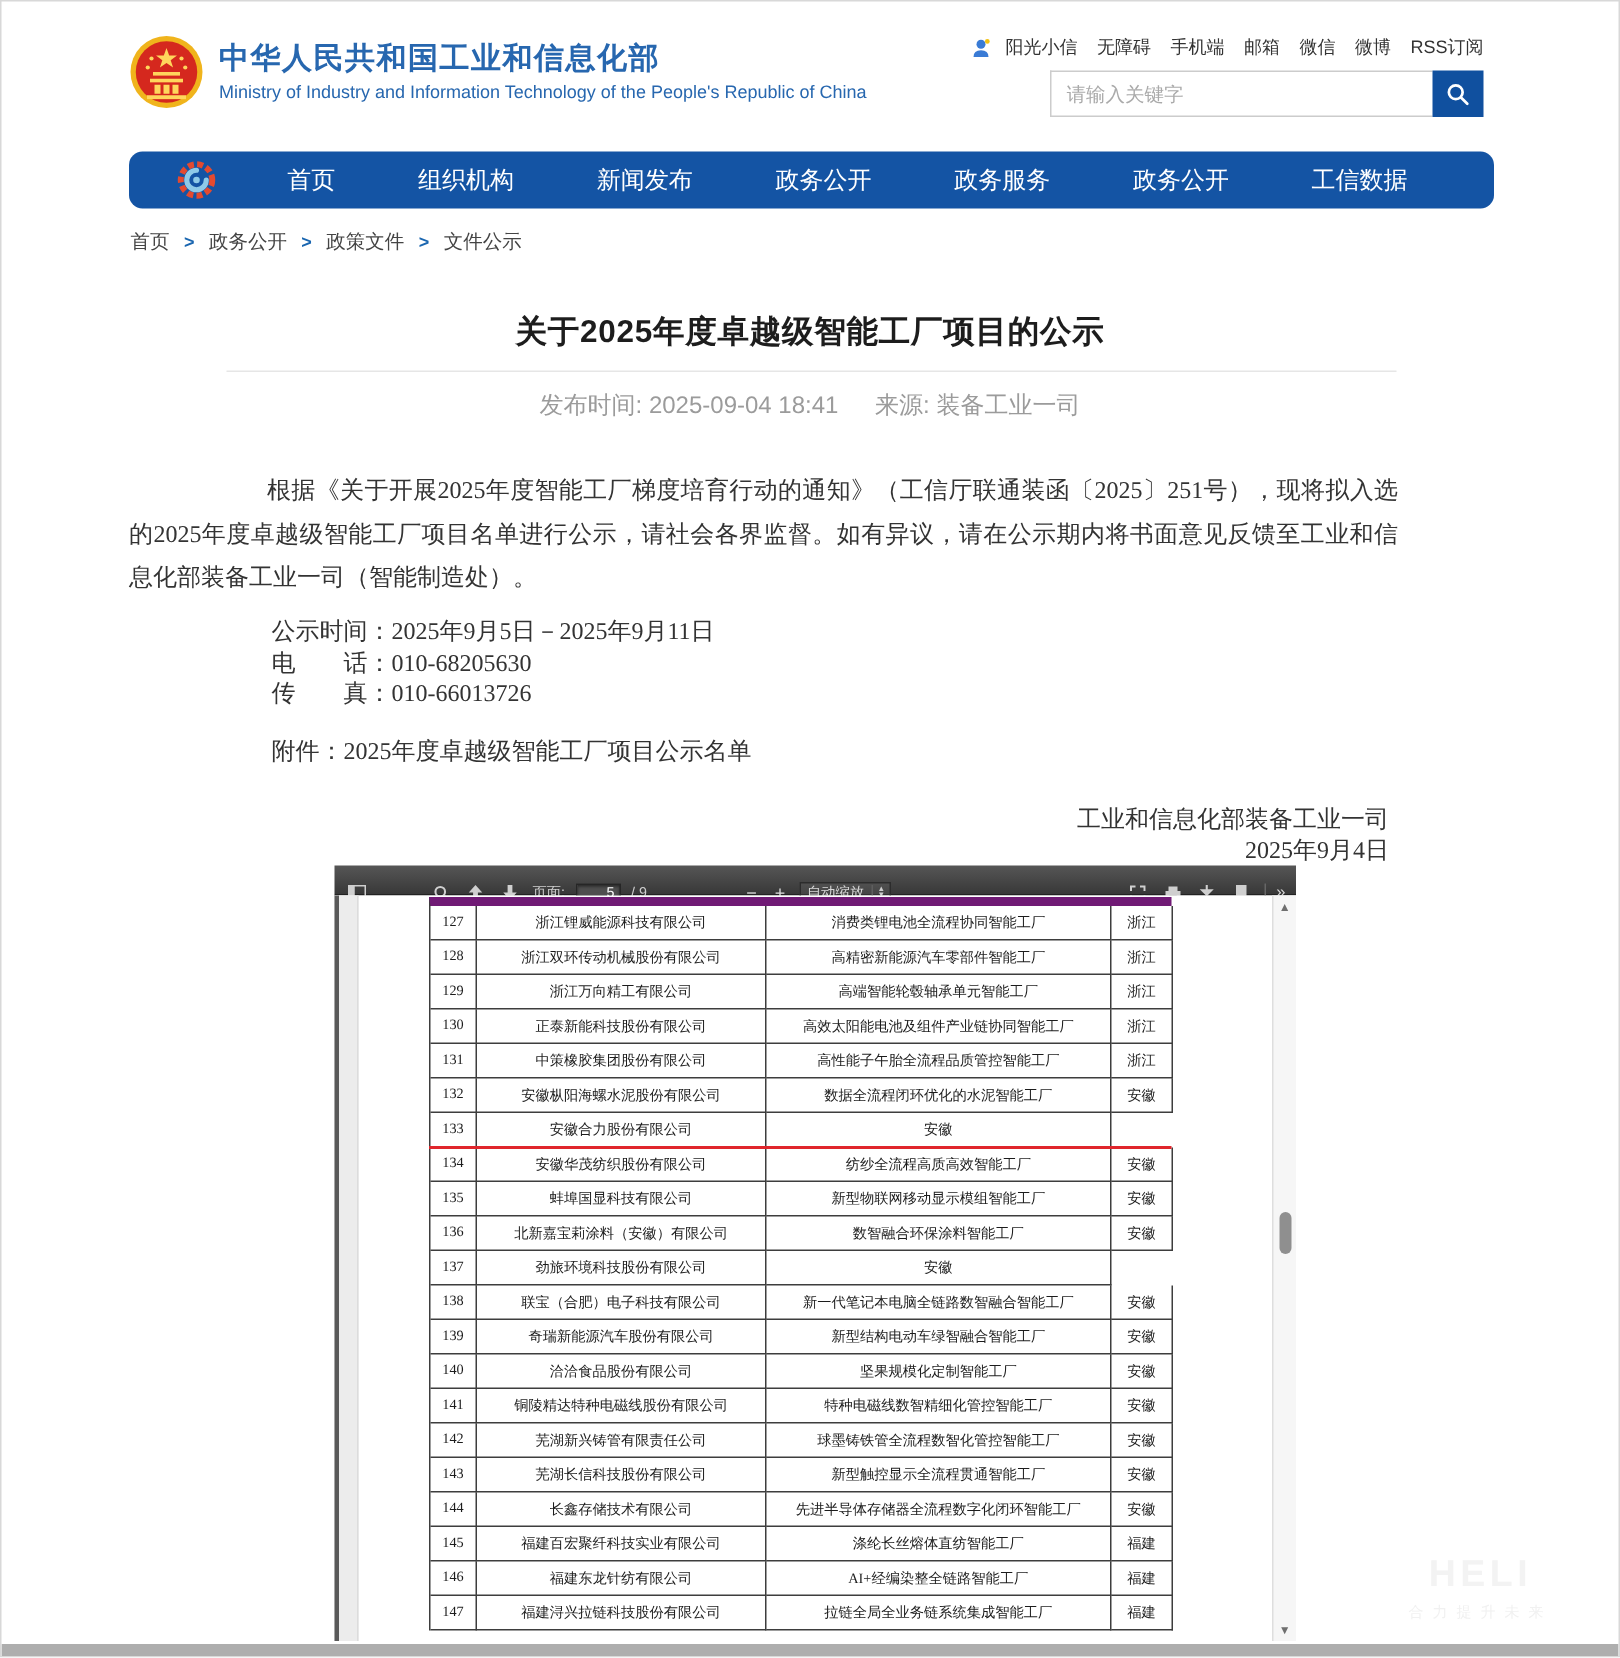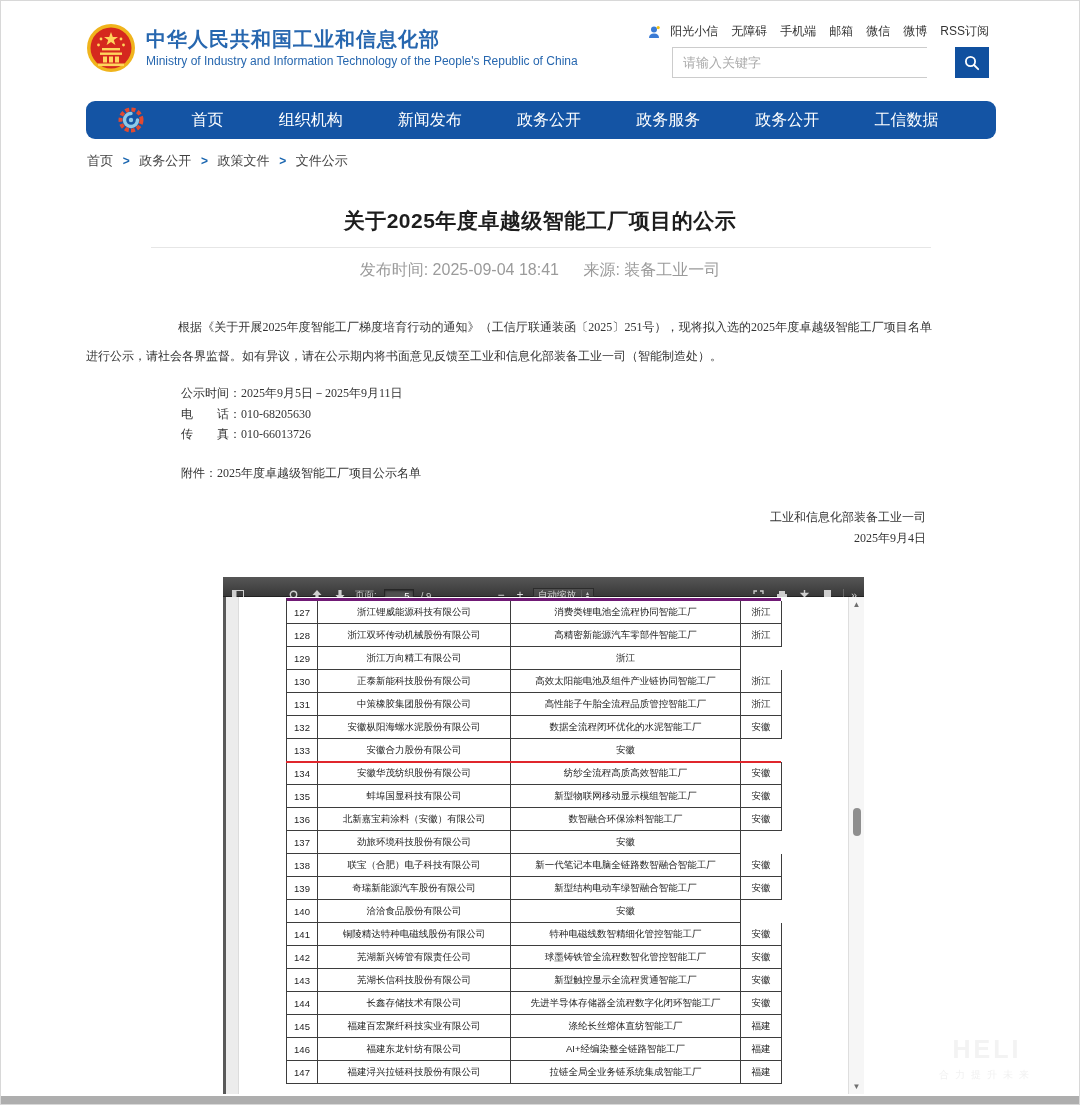--- a/index.html
+++ b/index.html
@@ -14,21 +14,21 @@
   .emblem { width:50px; height:50px; flex:0 0 50px; }
   .brand-text { margin-left:10px; }
   .site-title { font-size:20px; font-weight:bold; color:#2767af; letter-spacing:1px; line-height:1.15;}
   .site-sub { font-size:12px; color:#2767af; margin-top:3px; }
 
   .top-links { position:absolute; right:90px; top:22px; display:flex; align-items:center;
                gap:13px; font-size:12px; color:#333; }
   .top-links a { color:#333; text-decoration:none; cursor:pointer; }
   .sun-icon { width:14px; height:14px; display:inline-block; margin-right:-4px;}
 
-  .search-box { position:absolute; right:90px; top:46px; display:flex;gap:28px; }
+  .search-box { position:absolute; right:90px; top:46px; display:flex; }
   .search-input { width:255px; height:31px; border:1px solid #ccc; border-right:none;
                   font-size:13px; padding:0 10px; color:#333; outline:none; }
   .search-input::placeholder { color:#aaa; }
   .search-btn { width:34px; height:31px; background:#10509f; border:none; cursor:pointer;
                 display:flex; align-items:center; justify-content:center; }
 
   
   .nav { position:absolute; left:85px; top:100px; width:910px; height:38px;
          background:#1454a4; border-radius:9px; display:flex; align-items:center; }
   .nav-logo { width:26px; height:26px; margin-left:32px; }
@@ -43,21 +43,21 @@
   
   .art-title { position:absolute; left:0; top:206px; width:100%; text-align:center;
                font-size:21px; font-weight:bold; color:#1d1d1d; letter-spacing:0.5px;}
   .title-divider { position:absolute; left:150px; top:246px; width:780px; border-top:1px solid #e6e6e6; }
   .art-meta { position:absolute; left:0; top:259px; width:100%; text-align:center;
               font-size:16px; color:#9b9b9b; }
   .art-meta span { margin:0 10px; }
 
   .art-body { position:absolute; left:85px; top:312px; width:846px;
               font-family:"Liberation Serif","DejaVu Serif",serif;
-              font-size:12px; color:#333; }
+              font-size:16px; color:#333; }
   .p1 { text-indent:92px; line-height:29px; text-align:justify; }
   .info-lines { margin-top:12px; margin-left:95px; line-height:20.5px; }
   .attach { margin-top:18px; margin-left:95px; line-height:20px; }
   .sign-block { margin-top:24px; text-align:right; padding-right:6px; line-height:21px; }
 
   
   .pdf-viewer { position:absolute; left:222px; top:576px; width:641px; height:517px;
                 background:#fff; }
   .pdf-toolbar { position:relative; height:20px; width:100%;
                  background:linear-gradient(#565656,#383838); border-bottom:1px solid #222;
@@ -85,22 +85,22 @@
   .pdf-gutter { position:absolute; left:0; top:0; bottom:0; width:16px; background:#ececec;
                 border-left:3px solid #595959; border-right:1px solid #dcdcdc; }
   .pdf-scrollbar { position:absolute; right:0; top:0; bottom:0; width:16px; background:#f6f6f6;
                    border-left:1px solid #dedede; }
   .sb-arrow { position:absolute; left:0; width:100%; text-align:center; font-size:8px; color:#6f6f6f; cursor:pointer;}
   .sb-up { top:3px; } .sb-down { bottom:3px; }
   .sb-thumb { position:absolute; left:4px; top:211px; width:8px; height:28px; background:#8f8f8f;
               border-radius:4px; cursor:pointer; }
 
   .pdf-table { position:absolute; left:63px; top:1px; width:495px;
-               font-family:Liberation Sans, sans-serif;
-               border-top:3px solid #701a75; border-left:1px solid #3d3d3d; }
+               font-family:Liberation Serif, serif;
+               border-top:6px solid #701a75; border-left:1px solid #3d3d3d; }
   .trow { position:relative; display:grid; grid-template-columns:31px 193px 230px 41px; height:23px; }
   .trow > div { border-right:1px solid #3d3d3d; border-bottom:1px solid #3d3d3d;
                 display:flex; align-items:center; justify-content:center;
                 font-size:9.5px; color:#1c1c1c; overflow:hidden; white-space:nowrap; }
   .trow.hl::after { content:""; position:absolute; left:-1px; right:0; bottom:-1px; height:2px;
                     background:#e0262c; z-index:3; }
 
   
   .watermark { position:absolute; left:938px; top:1034px; text-align:center; pointer-events:none; }
   .wm1 { font-size:25px; font-weight:bold; letter-spacing:3px; color:#f3f3f3; font-family:"Liberation Sans",sans-serif;}
@@ -295,20 +295,21 @@
   <div class="trow">
     <div class="c-no">128</div>
     <div class="c-company">浙江双环传动机械股份有限公司</div>
     <div class="c-project">高精密新能源汽车零部件智能工厂</div>
     <div class="c-province">浙江</div>
   </div>
 
   <div class="trow">
     <div class="c-no">129</div>
     <div class="c-company">浙江万向精工有限公司</div>
+    <div class="c-project">高端智能轮毂轴承单元智能工厂</div>
     <div class="c-province">浙江</div>
   </div>
 
   <div class="trow">
     <div class="c-no">130</div>
     <div class="c-company">正泰新能科技股份有限公司</div>
     <div class="c-project">高效太阳能电池及组件产业链协同智能工厂</div>
     <div class="c-province">浙江</div>
   </div>
 
@@ -369,20 +370,21 @@
   <div class="trow">
     <div class="c-no">139</div>
     <div class="c-company">奇瑞新能源汽车股份有限公司</div>
     <div class="c-project">新型结构电动车绿智融合智能工厂</div>
     <div class="c-province">安徽</div>
   </div>
 
   <div class="trow">
     <div class="c-no">140</div>
     <div class="c-company">洽洽食品股份有限公司</div>
+    <div class="c-project">坚果规模化定制智能工厂</div>
     <div class="c-province">安徽</div>
   </div>
 
   <div class="trow">
     <div class="c-no">141</div>
     <div class="c-company">铜陵精达特种电磁线股份有限公司</div>
     <div class="c-project">特种电磁线数智精细化管控智能工厂</div>
     <div class="c-province">安徽</div>
   </div>
 

